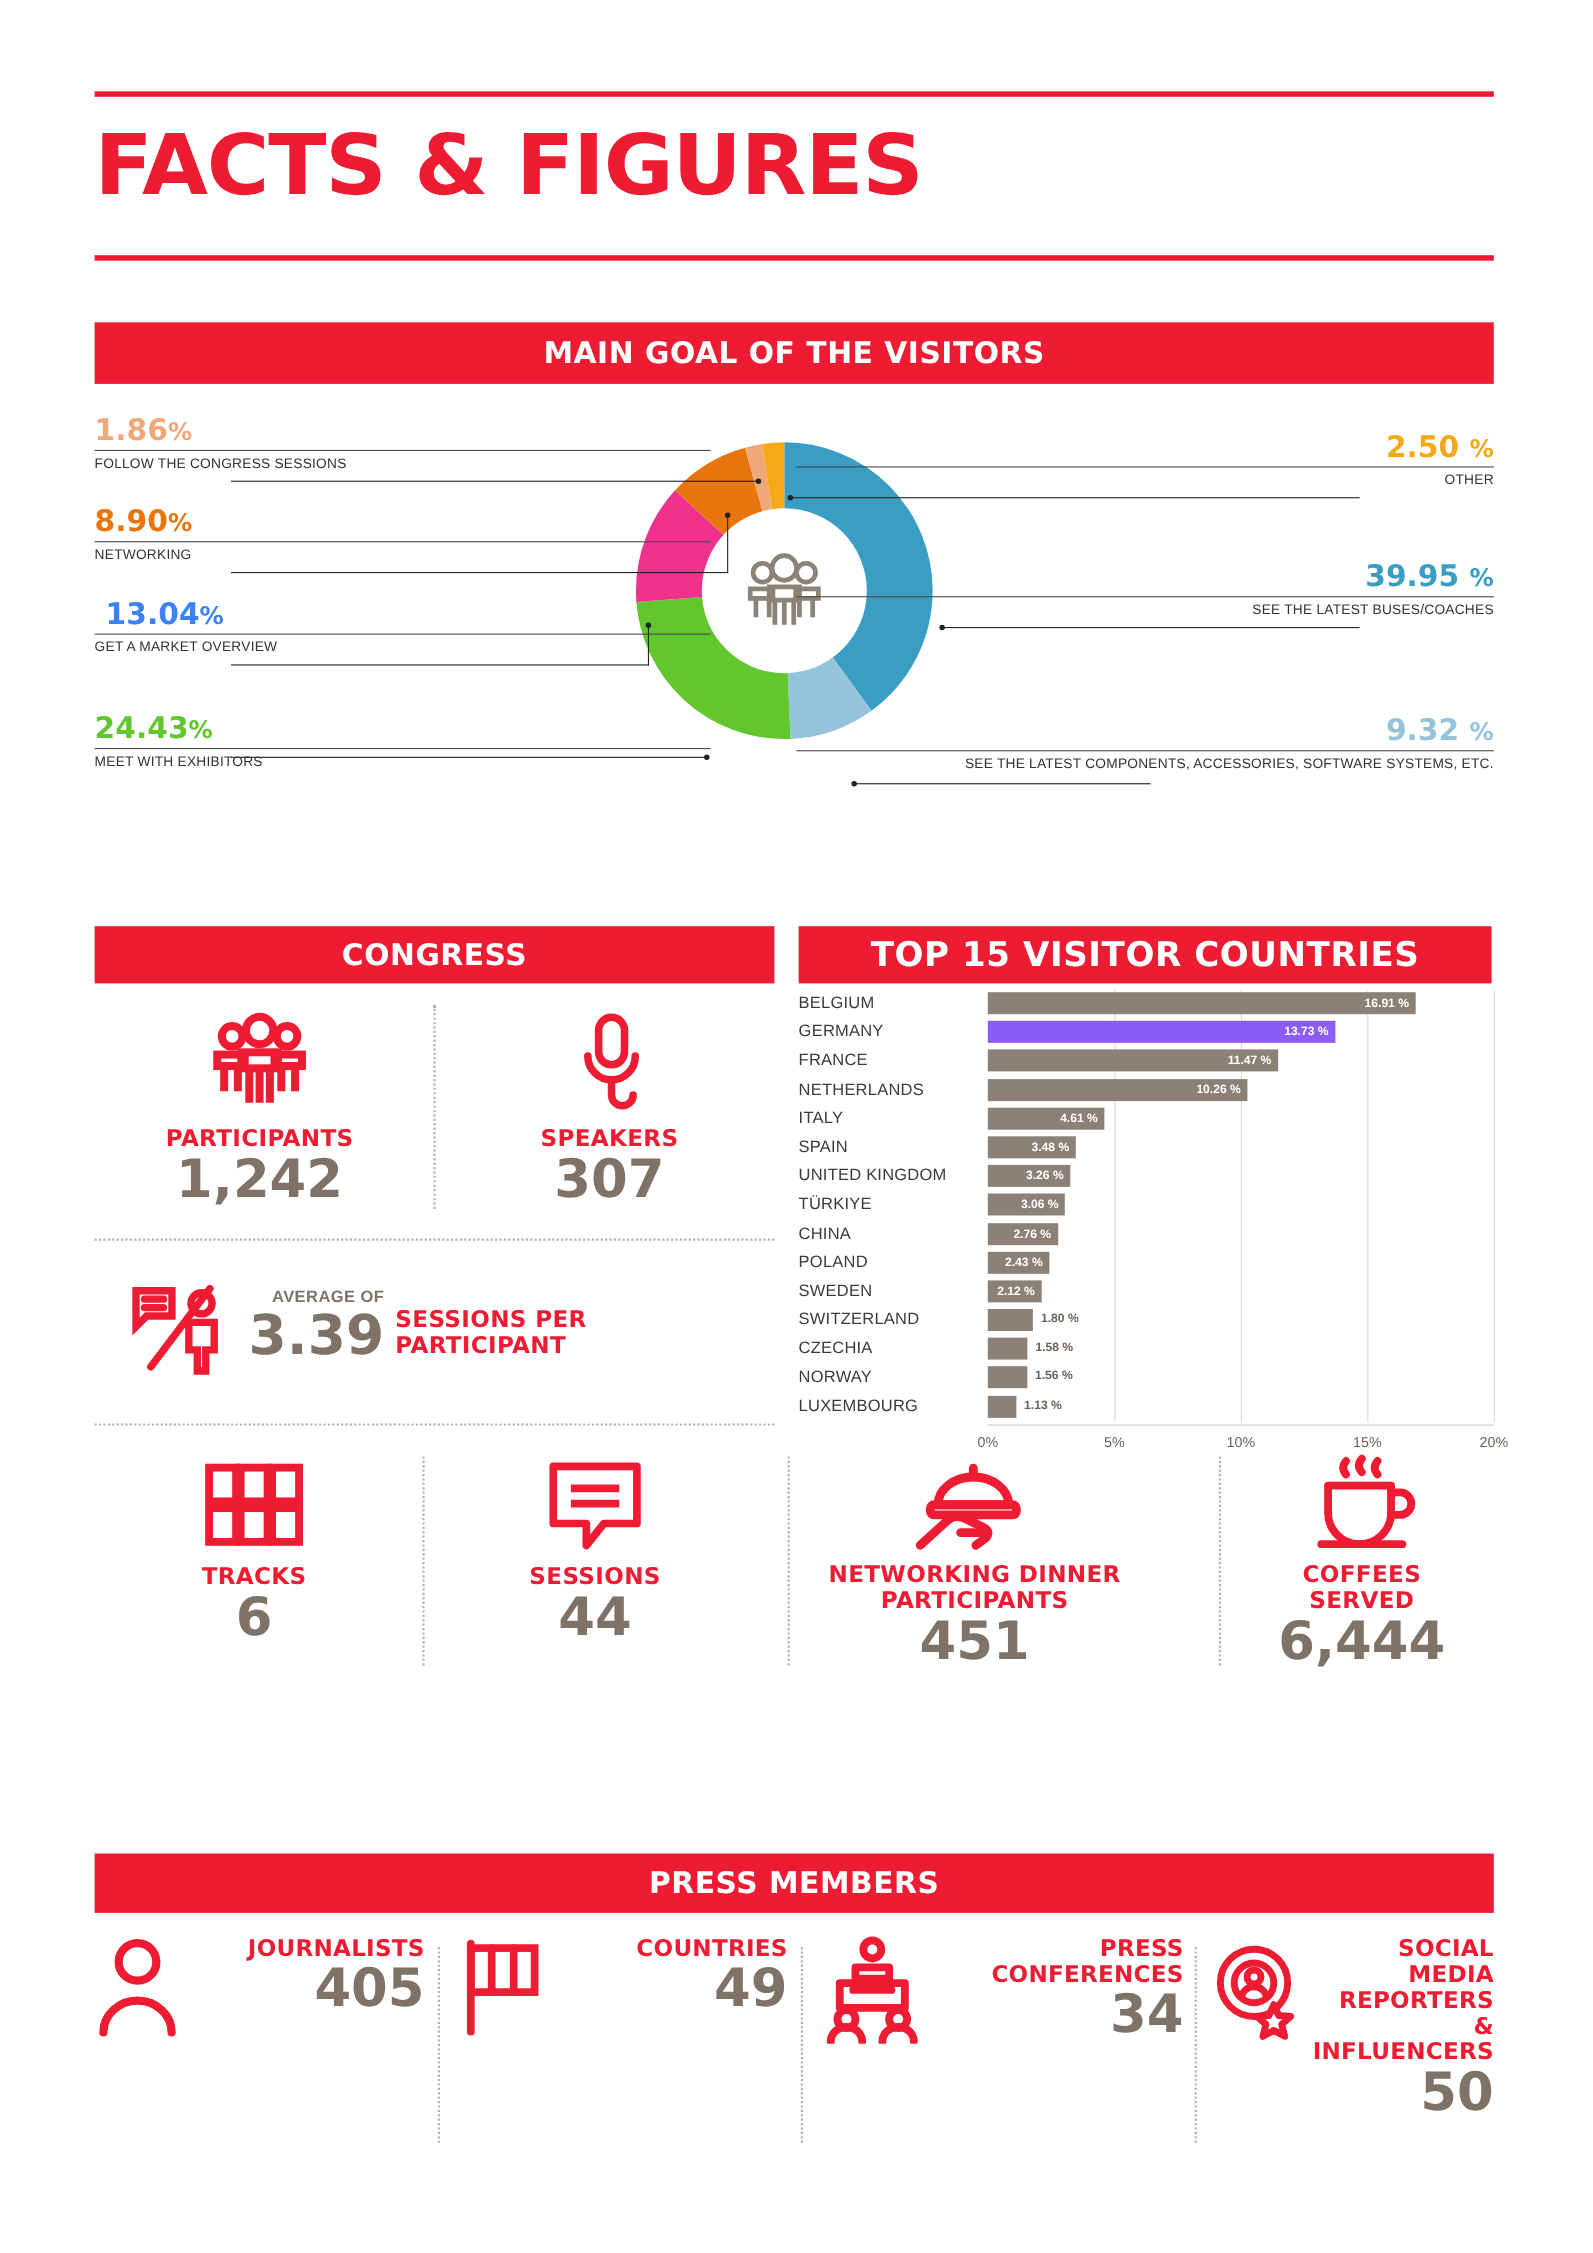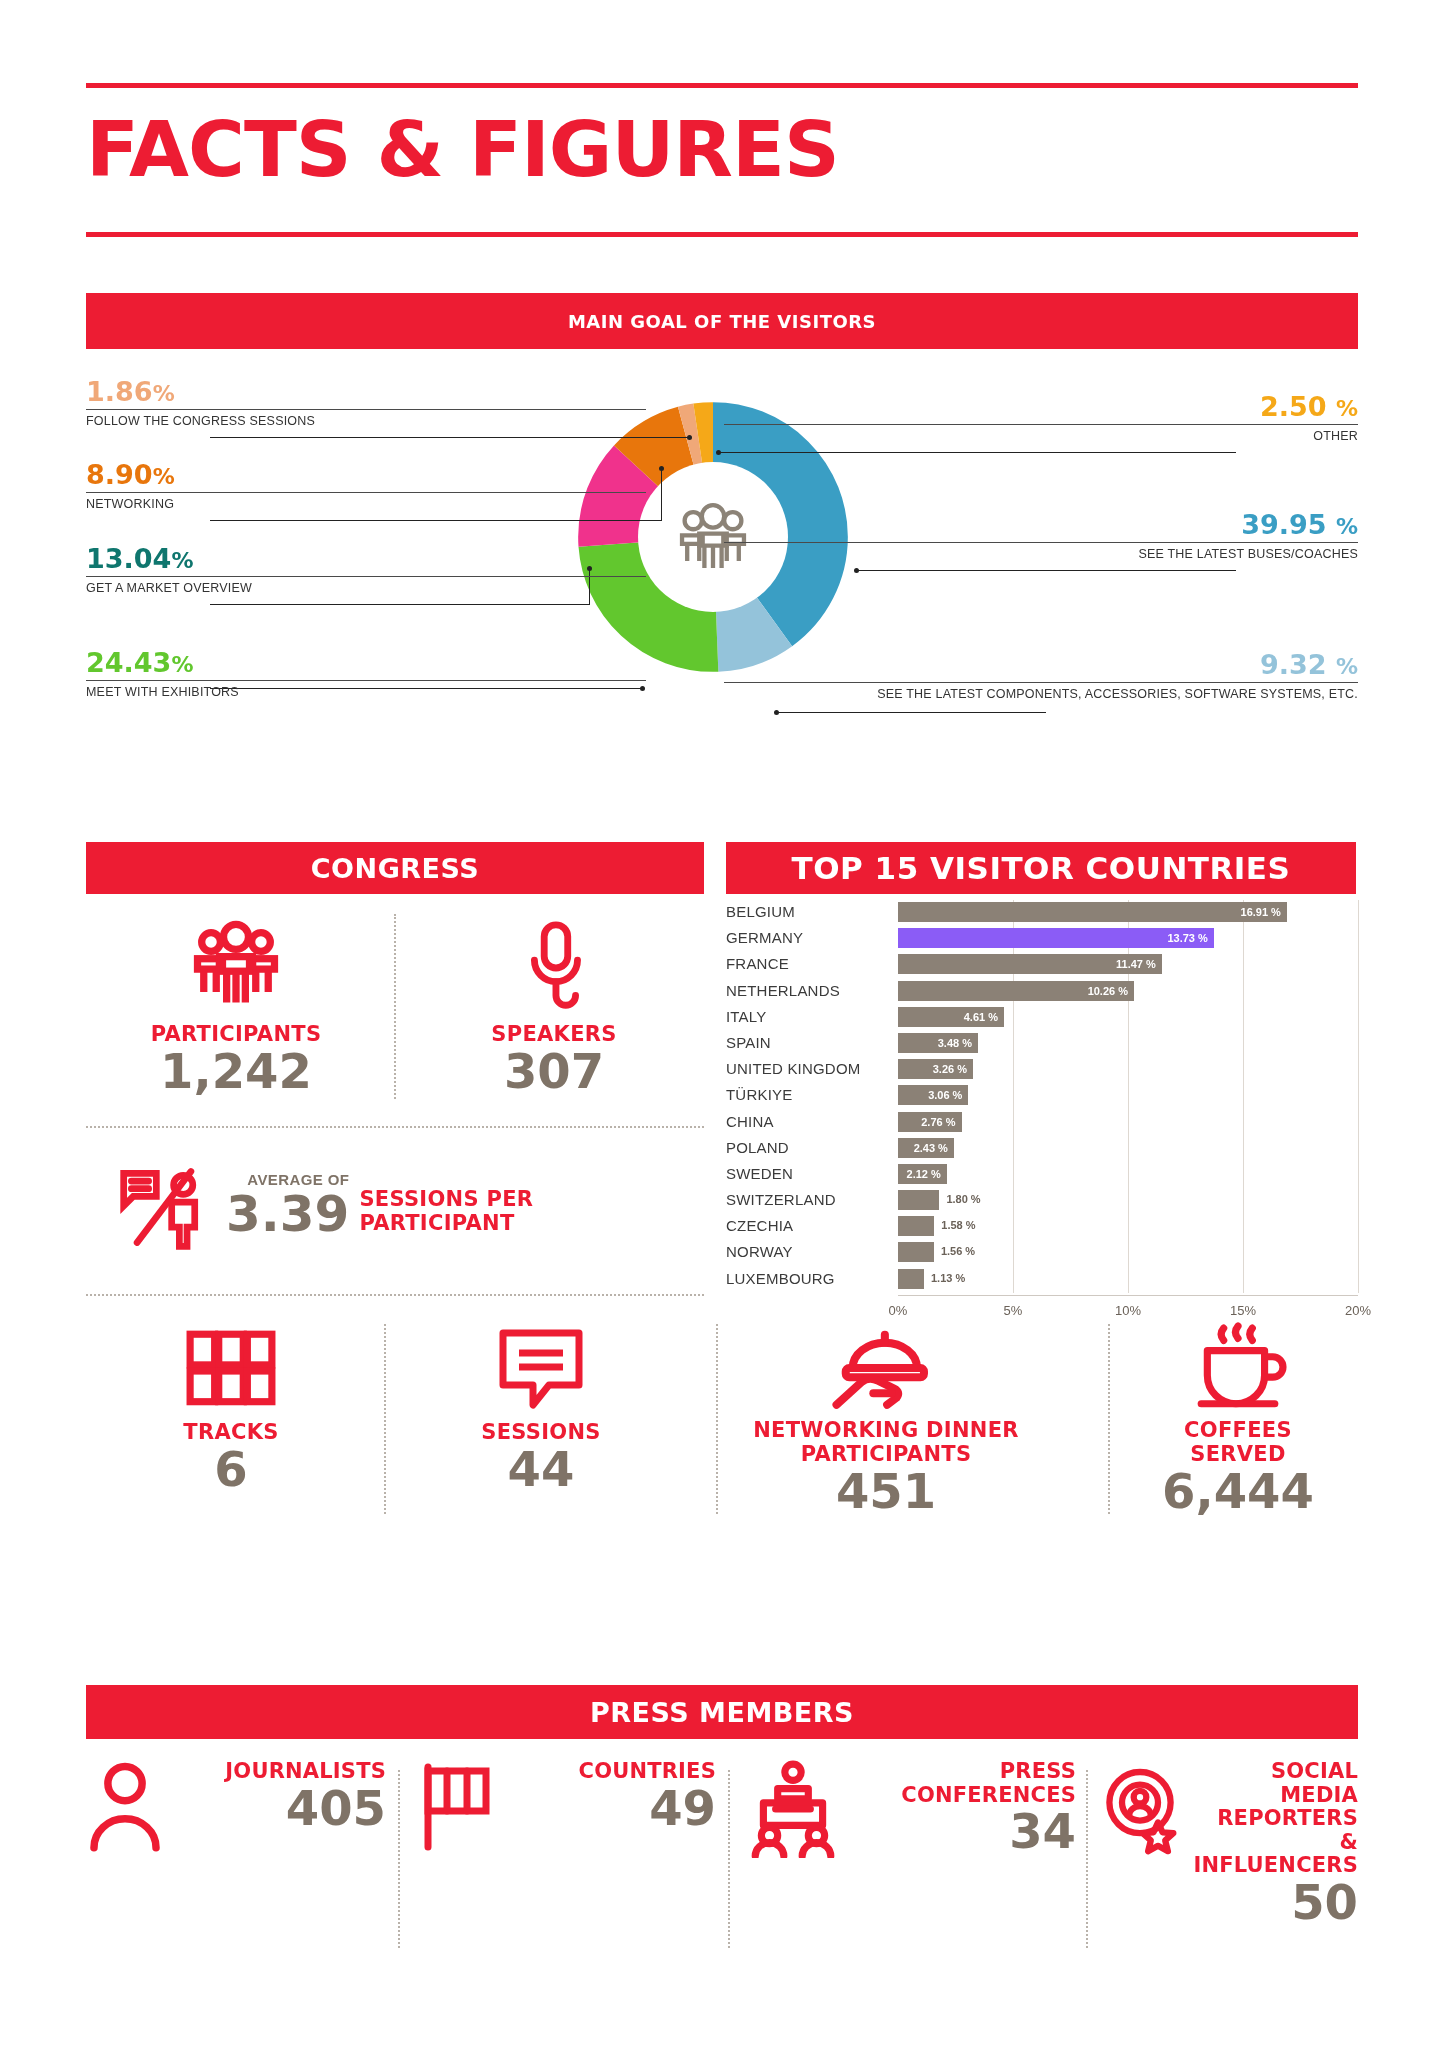--- a/index.html
+++ b/index.html
@@ -30,21 +30,21 @@
 
   
   .bar-header {
     position: absolute;
     background: #ed1c33;
     color: #fff;
     display: flex; align-items: center; justify-content: center;
     font-weight: 900; letter-spacing: .5px;
     font-family: "DejaVu Sans", sans-serif;
   }
-  #hdr-main-goal { left: 86px; top: 293px; width: 1272px; height: 56px; font-size: 18px; }
+  #hdr-main-goal { left: 86px; top: 293px; width: 1272px; height: 56px; font-size: 27px; }
   #hdr-congress  { left: 86px; top: 842px; width: 618px; height: 52px; font-size: 27px; }
   #hdr-countries { left: 726px; top: 842px; width: 630px; height: 52px; font-size: 31px; }
   #hdr-press     { left: 86px; top: 1685px; width: 1272px; height: 54px; font-size: 27px; }
 
   
   #donut-wrap {
     position: absolute; left: 568px; top: 392px; width: 290px; height: 290px;
   }
   #donut-svg { width: 290px; height: 290px; display: block; }
   #donut-center-icon {
@@ -207,21 +207,21 @@
     <div class="pct" style="color:#f0a878;"><span>1.86</span><span class="sym">%</span></div>
     <div class="rule"></div>
     <div class="lbl">FOLLOW THE CONGRESS SESSIONS</div>
   </div>
   <div class="callout left" id="co-network">
     <div class="pct" style="color:#e8760c;"><span>8.90</span><span class="sym">%</span></div>
     <div class="rule"></div>
     <div class="lbl">NETWORKING</div>
   </div>
   <div class="callout left" id="co-market">
-    <div class="pct" style="color:#0f766e;"><span>13.04</span><span class="sym">%</span></div>
+    <div class="pct" style="color:#3b82f6;margin-left:10px;"><span>13.04</span><span class="sym">%</span></div>
     <div class="rule"></div>
     <div class="lbl">GET A MARKET OVERVIEW</div>
   </div>
   <div class="callout left" id="co-meet">
     <div class="pct" style="color:#62c72e;margin-top:20px;"><span>24.43</span><span class="sym">%</span></div>
     <div class="rule"></div>
     <div class="lbl">MEET WITH EXHIBITORS</div>
   </div>
 
   <div class="callout right" id="co-other">

